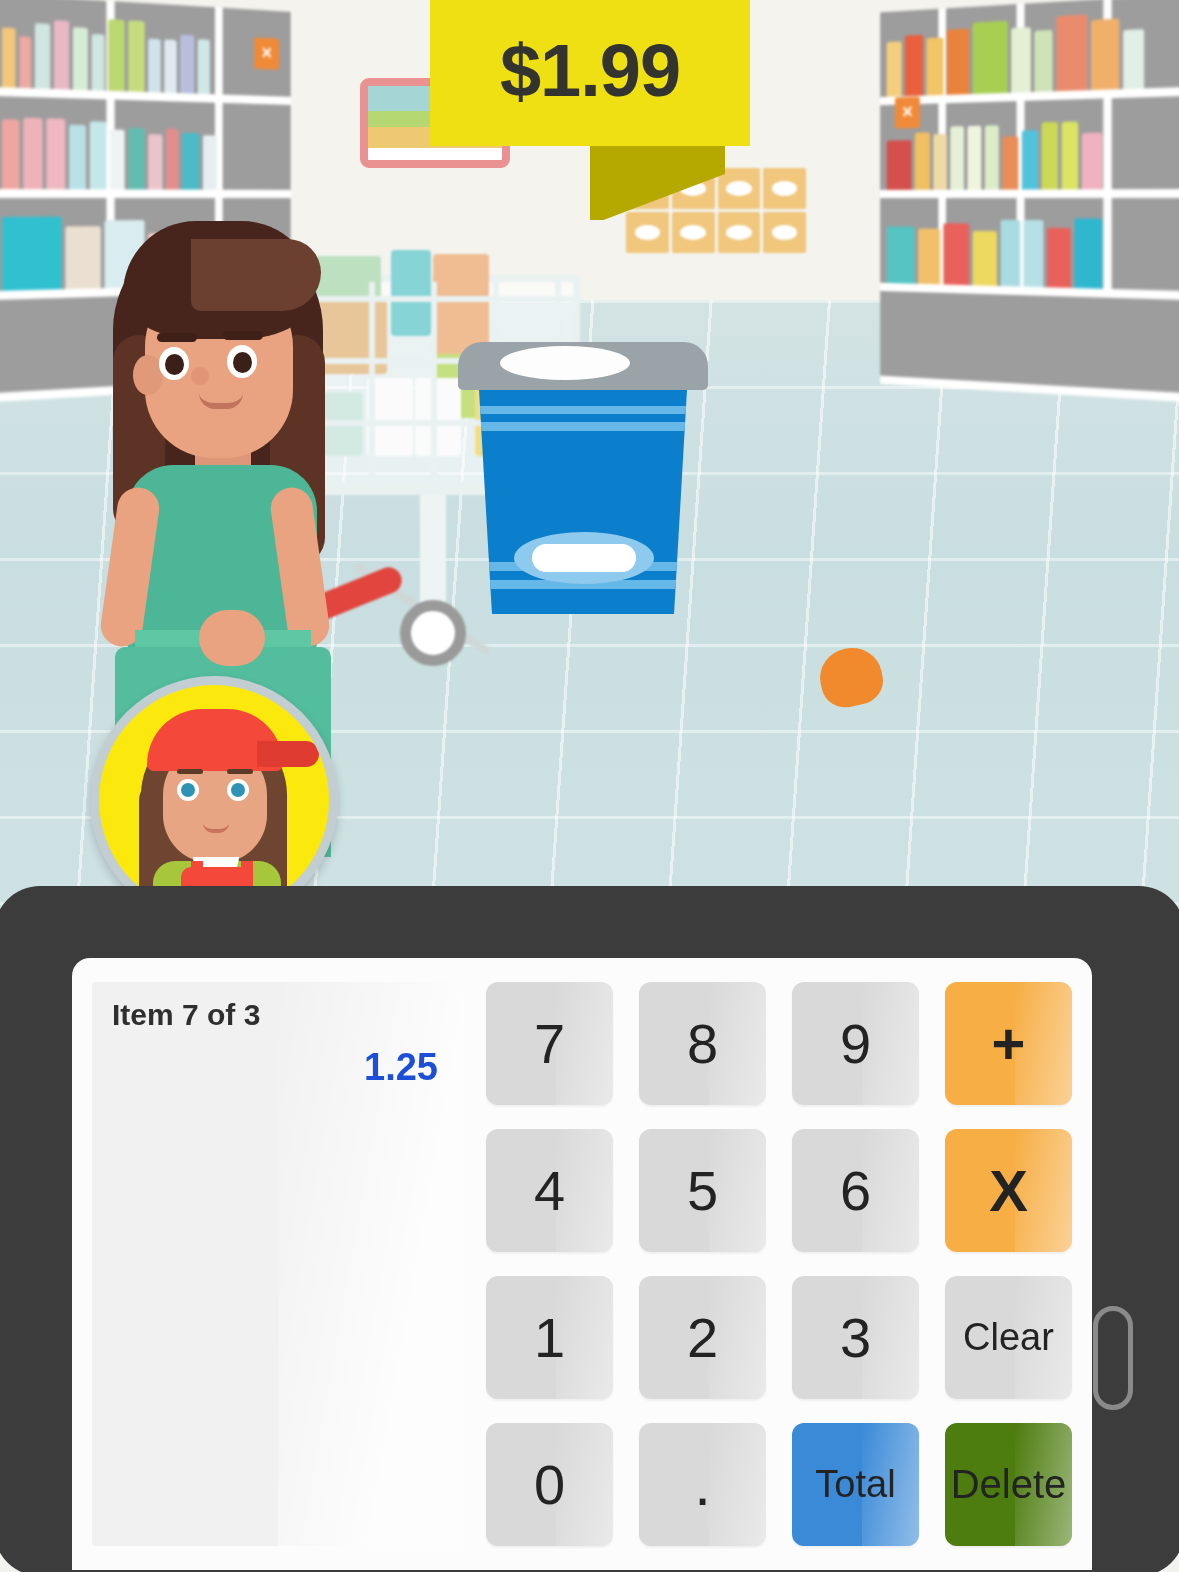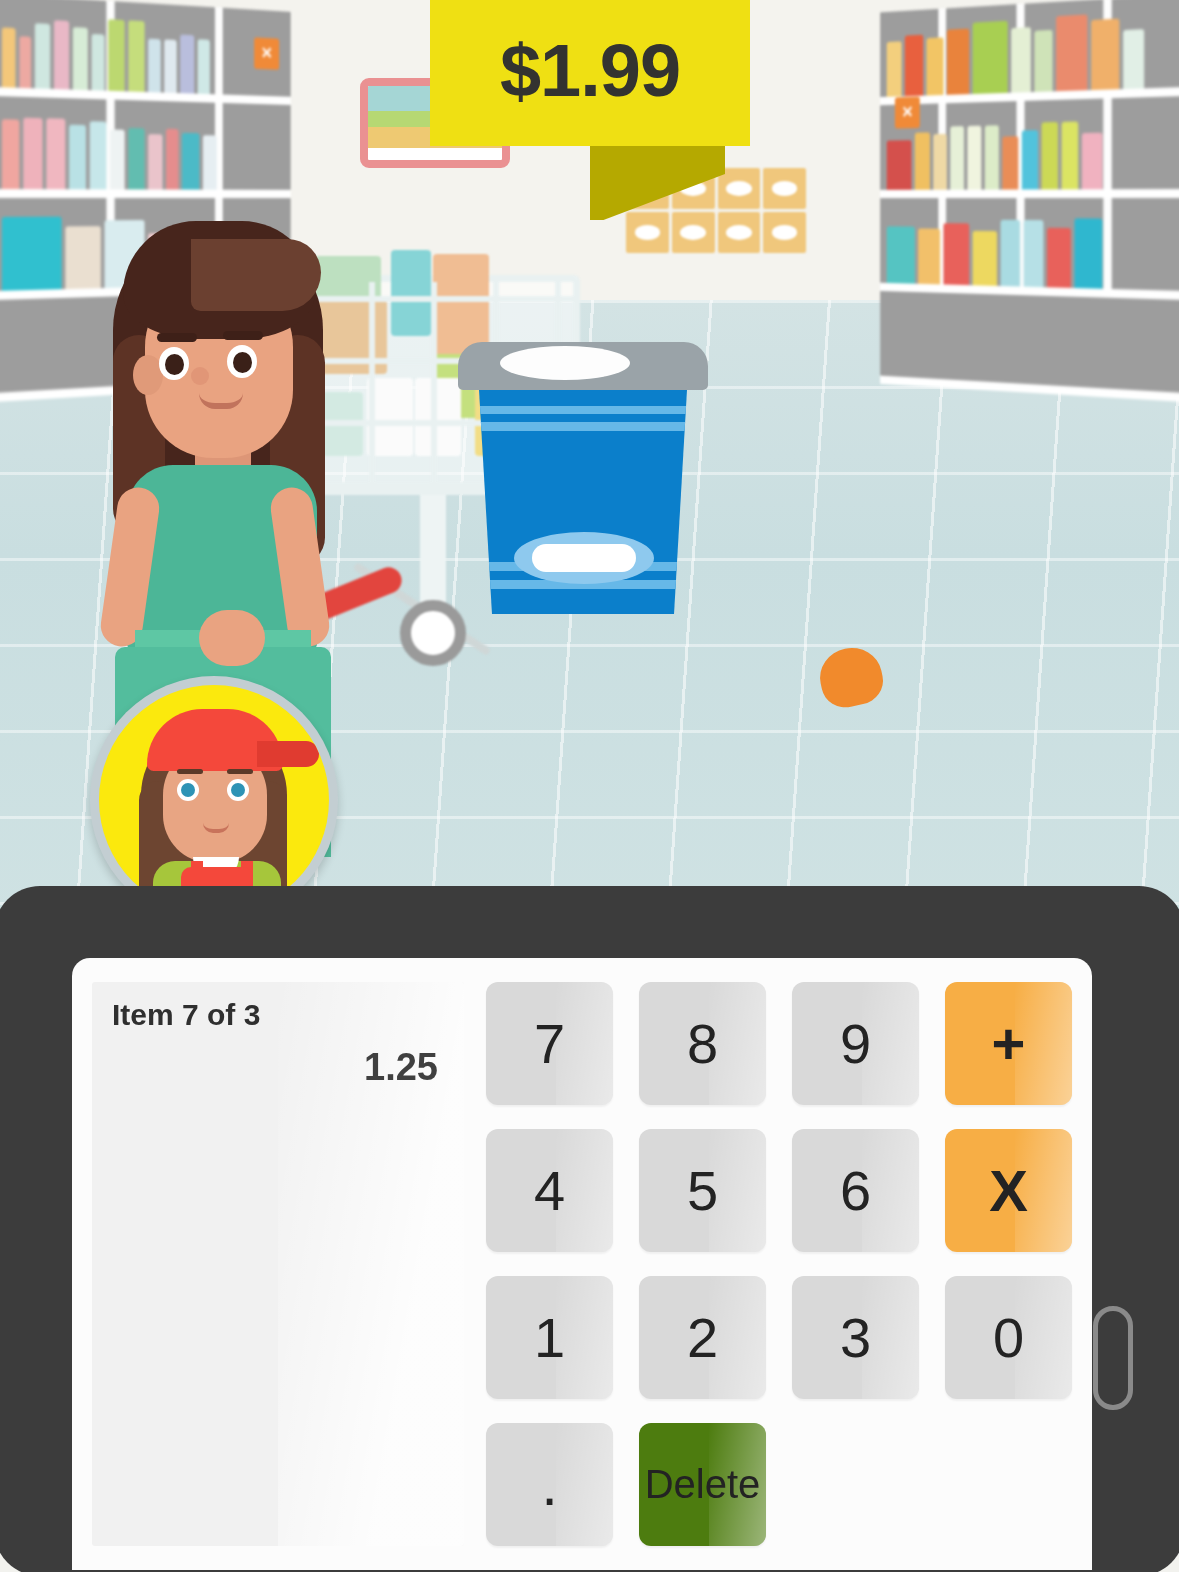--- a/index.html
+++ b/index.html
@@ -175,21 +175,21 @@
   .display {
     position:relative; width:372px; background:#f1f1f1; border-radius:3px; padding:16px 20px;
     overflow:hidden;
   }
   .display::after{
     content:""; position:absolute; left:50%; top:0; width:60%; height:100%;
     background:linear-gradient(100deg, rgba(255,255,255,0) 0%, rgba(255,255,255,.85) 60%);
     pointer-events:none;
   }
   .item-label { font-size:30px; font-weight:bold; color:#2f2f2f; position:relative; z-index:2; }
-  .entry-value { margin-top:14px; text-align:right; font-size:38px; font-weight:bold; color:#404040; position:relative; z-index:2;
+  .entry-value { margin-top:14px; text-align:right; font-size:38px; font-weight:bold; color:#1d4ed8; position:relative; z-index:2;
                  padding-right:6px;}
 
   .keypad { flex:1; display:grid; grid-template-columns:repeat(4,1fr); grid-template-rows:repeat(4,1fr);
             gap:24px 26px; }
   .key {
     background:#d9d9d9; border-radius:12px; display:flex; align-items:center; justify-content:center;
     font-size:56px; color:#232323; position:relative; overflow:hidden; box-shadow:0 2px 2px rgba(0,0,0,.05);
   }
   .key::after{
     content:""; position:absolute; left:55%; top:0; width:60%; height:100%;
@@ -458,26 +458,32 @@
           </div>
           <div class="key">
             <span>1</span>
           </div>
           <div class="key">
             <span>2</span>
           </div>
           <div class="key">
             <span>3</span>
           </div>
+          <div class="key word">
+            <span>Clear</span>
+          </div>
           <div class="key">
             <span>0</span>
           </div>
           <div class="key dot">
             <span>.</span>
           </div>
+          <div class="key total">
+            <span>Total</span>
+          </div>
           <div class="key delete">
             <span>Delete</span>
           </div>
         </div>
     </div>
   </div>
 
 </div>
 
 </body></html>

